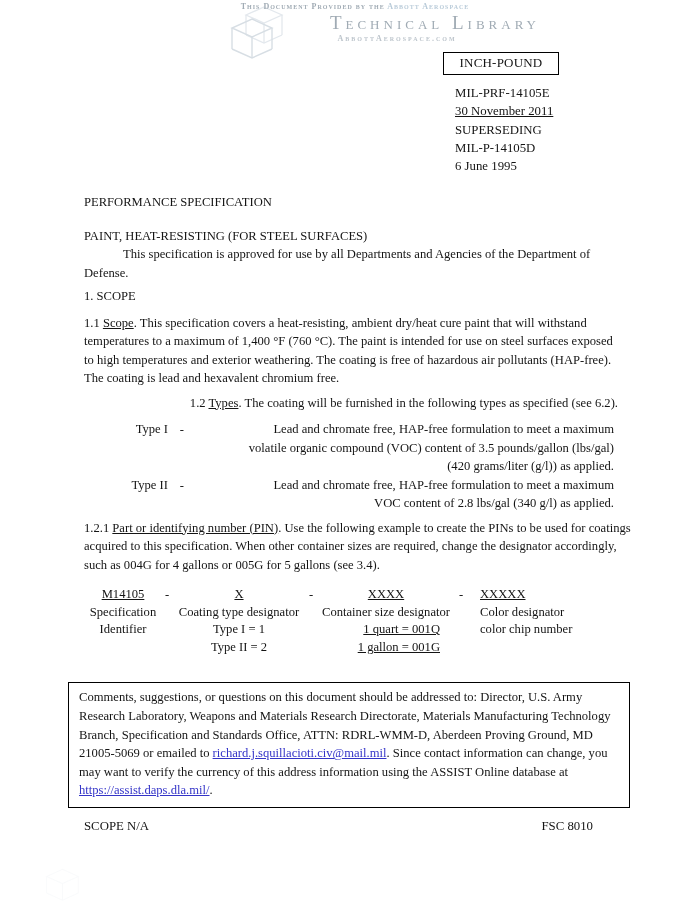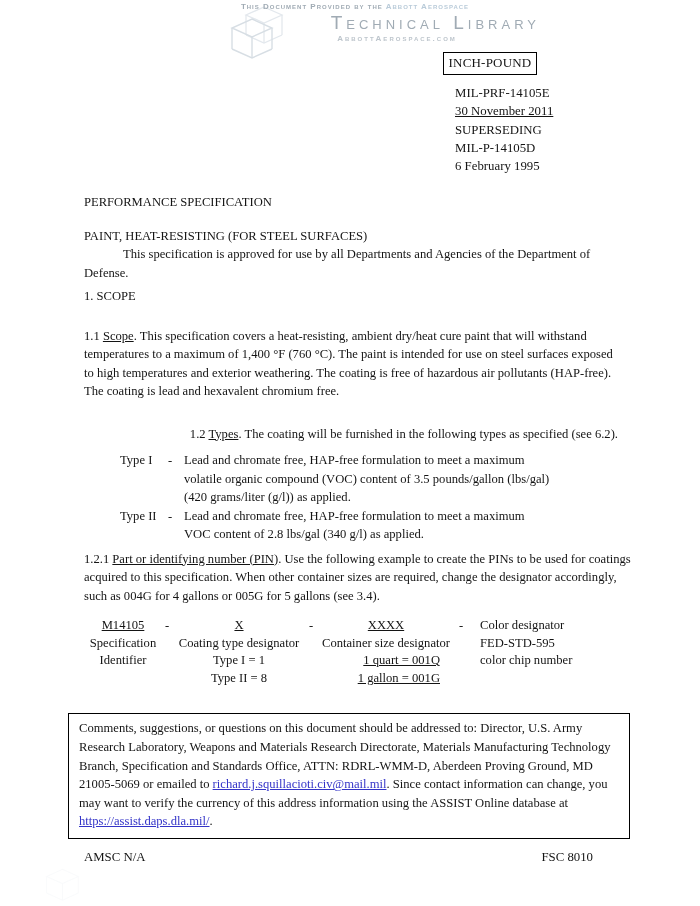--- a/index.html
+++ b/index.html
@@ -3,43 +3,43 @@
 <meta charset="utf-8">
 <style>
   * { margin: 0; padding: 0; box-sizing: border-box; }
   html, body { background: #ffffff; }
   body { width: 700px; height: 906px; overflow: hidden; font-family: "Liberation Serif", serif; color: var(--text, #141414); }
   .page { position: relative; width: 700px; height: 906px; background: #ffffff; }
 
   
   .wm { position: absolute; top: 0; left: 0; width: 100%; height: 60px; }
   .wm-cube { position: absolute; left: 230px; top: 5px; }
-  .wm-text { position: absolute; left: 170px; top: 2px; width: 370px; font-family: Liberation Sans, sans-serif; }
+  .wm-text { position: absolute; left: 170px; top: 2px; width: 370px; font-family: Liberation Serif, serif; }
   .wm-line1 { text-align: center; font-size: 8px; font-weight: bold; font-variant: small-caps; letter-spacing: 1px; color: var(--watermark-gray, #a0abb4); }
   .wm-line1 .brand { color: var(--watermark-blue, #b9cbd9); }
   .wm-line2 { text-align: right; font-size: 19px; font-variant: small-caps; letter-spacing: 4px; color: var(--watermark-gray, #a0abb4); margin-top: 1px; }
   .wm-line3 { text-align: center; font-size: 8px; font-weight: bold; font-variant: small-caps; letter-spacing: 2px; color: var(--watermark-site, #bdc5cc); transform: translateX(42px); }
   .wm-cube-bottom { position: absolute; left: 45px; top: 858px; opacity: 0.35; }
 
   
-  .stamp { position: absolute; left: 443px; top: 52px; width: 94px; height: 23px; border: 1.5px solid #000; font-size: 13px; text-align: center; line-height: 20px; letter-spacing: 0.2px; }
+  .stamp { position: absolute; left: 443px; top: 52px; width: 116px; height: 23px; border: 1.5px solid #000; font-size: 13px; text-align: center; line-height: 20px; letter-spacing: 0.2px; }
   .specblock { position: absolute; left: 455px; top: 84px; font-size: 12.8px; line-height: 18.3px; }
 
   
   .content { position: absolute; left: 84px; top: 0; width: 534px; padding-top: 193px; font-size: 12.6px; line-height: 18.5px; }
   .u { text-decoration: underline; }
   .title { }
   .title-doc { margin-bottom: 15px; }
   .title-subject { }
   .approval { text-indent: 39px; margin-bottom: 5px; }
-  .heading { margin-bottom: 21px; }
-  .para-1-1 { margin-bottom: 24px; }
+  .heading { margin-bottom: 8px; }
+  .para-1-1 { margin-bottom: 6px; }
   .para-1-2 { margin-bottom: 8px; text-align: right; }
   .types { margin-bottom: 6px; }
-  .type-item { display: flex; margin-left: 36px; }
+  .type-item { display: flex; margin-left: 36px; text-align: right; }
   .type-label { width: 48px; flex-shrink: 0; }
   .type-dash { width: 16px; flex-shrink: 0; }
   .type-text { width: 430px; }
   .para-1-2-1 { margin-bottom: 12px; width: 548px; }
 
   
   .pin-table { display: flex; line-height: 17.6px; margin-bottom: 26px; }
   .pin-col { text-align: center; }
   .pin-c1 { width: 78px; }
   .pin-sep { width: 10px; text-align: center; }
@@ -96,21 +96,21 @@
     </g>
   </svg>
 
   <div class="stamp">INCH-POUND</div>
 
   <div class="specblock">
     <div>MIL-PRF-14105E</div>
     <div class="u">30 November 2011</div>
     <div>SUPERSEDING</div>
     <div>MIL-P-14105D</div>
-    <div>6 February 1995</div>
+    <div>6 June 1995</div>
   </div>
 
   <div class="content">
 
     <div class="title title-doc">PERFORMANCE SPECIFICATION</div>
     <div class="title title-subject">PAINT, HEAT-RESISTING (FOR STEEL SURFACES)</div>
 
     <p class="approval">This specification is approved for use by all Departments and Agencies of the Department of Defense.</p>
 
     <div class="heading">1. SCOPE</div>
@@ -145,40 +145,40 @@
       <div class="pin-col pin-c1">
         <div><span class="u">M14105</span></div>
         <div>Specification</div>
         <div>Identifier</div>
       </div>
       <div class="pin-sep">-</div>
       <div class="pin-col pin-c2">
         <div><span class="u">X</span></div>
         <div>Coating type designator</div>
         <div>Type I = 1</div>
-        <div>Type II = 8</div>
+        <div>Type II = 2</div>
       </div>
       <div class="pin-sep">-</div>
       <div class="pin-col pin-c3">
         <div><span class="u">XXXX</span></div>
         <div class="hdr">Container size designator</div>
         <div class="val">1 quart = 001Q</div>
         <div class="val">1 gallon = 001G</div>
       </div>
       <div class="pin-sep">-</div>
       <div class="pin-col pin-c4">
+        <div class="pin-code-line"><span class="u">XXXXX</span></div>
         <div class="hdr">Color designator</div>
-        <div class="val">FED-STD-595</div>
         <div class="val">color chip number</div>
       </div>
     </div>
 
     <div class="comments-box">
       <span>Comments, suggestions, or questions on this document should be addressed to: Director, U.S. Army Research Laboratory, Weapons and Materials Research Directorate, Materials Manufacturing Technology Branch, Specification and Standards Office, ATTN: RDRL-WMM-D, Aberdeen Proving Ground, MD 21005-5069 or emailed to </span><a>richard.j.squillacioti.civ@mail.mil</a><span>. Since contact information can change, you may want to verify the currency of this address information using the ASSIST Online database at </span><a>https://assist.daps.dla.mil/</a><span>.</span>
     </div>
 
     <div class="footer-row">
-      <span>AMSC N/A</span>
+      <span>SCOPE N/A</span>
       <span>FSC 8010</span>
     </div>
 
   </div>
 </div>
 
 </body></html>

